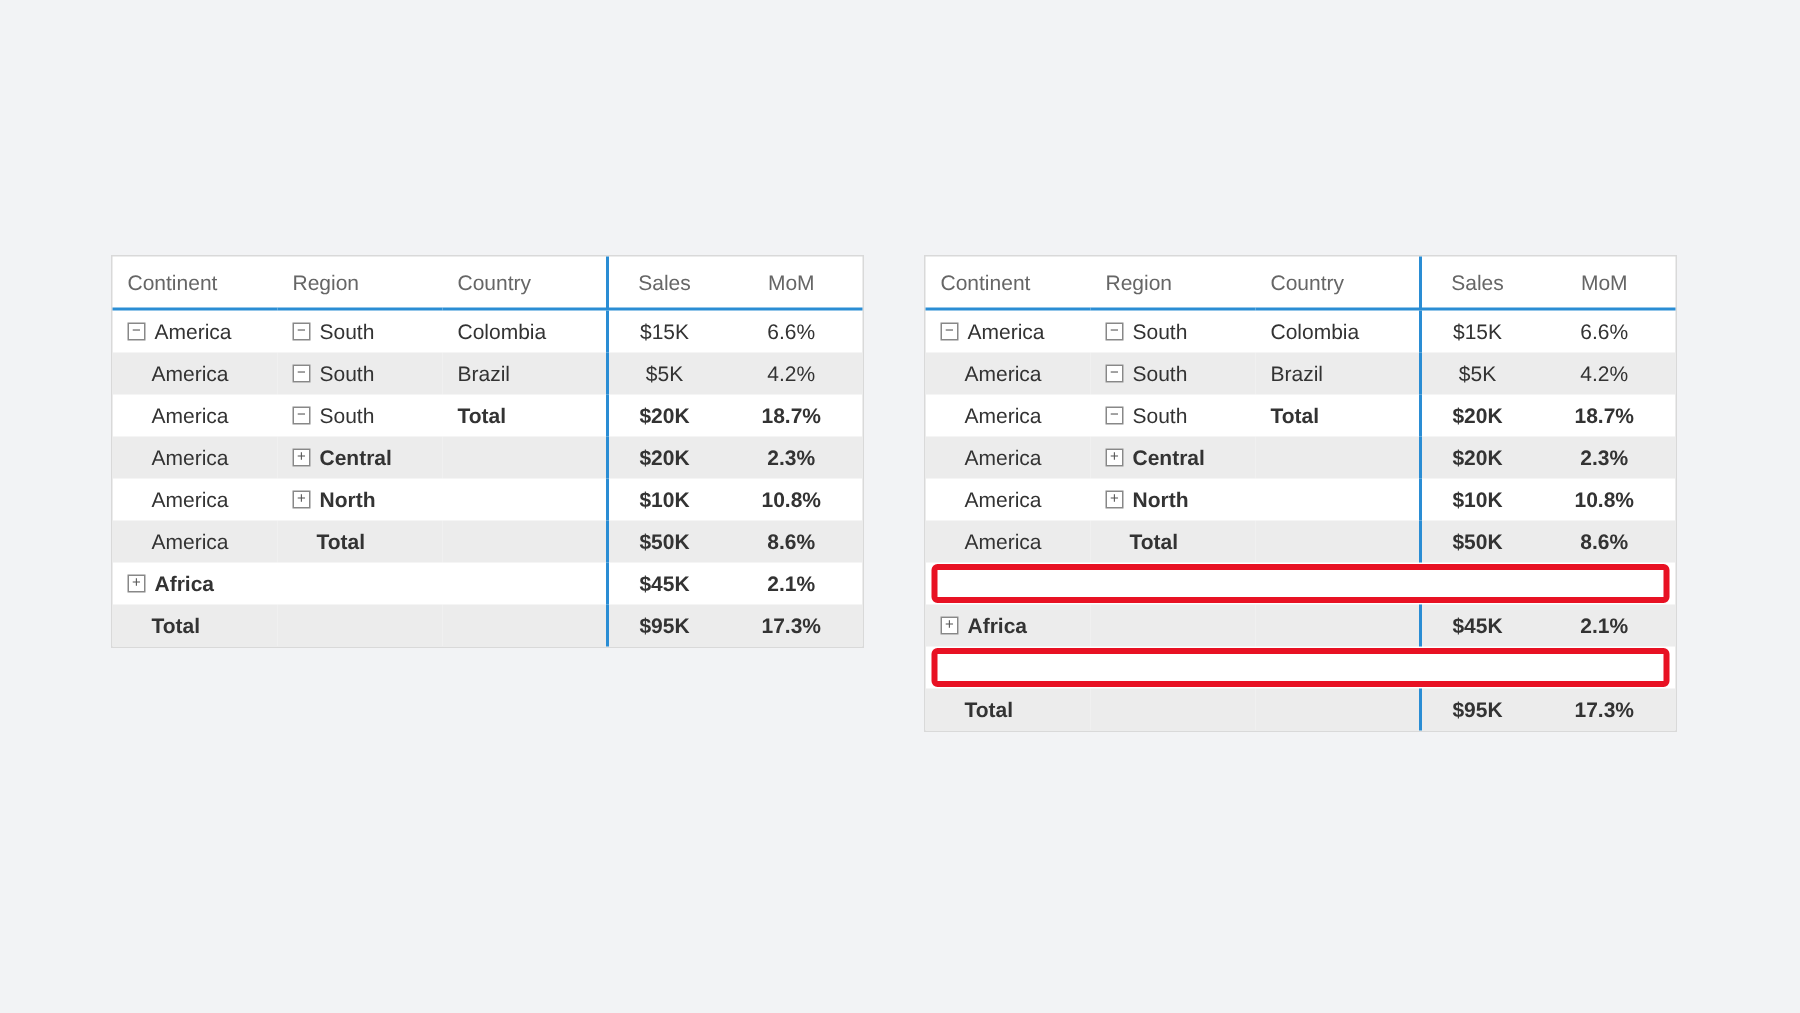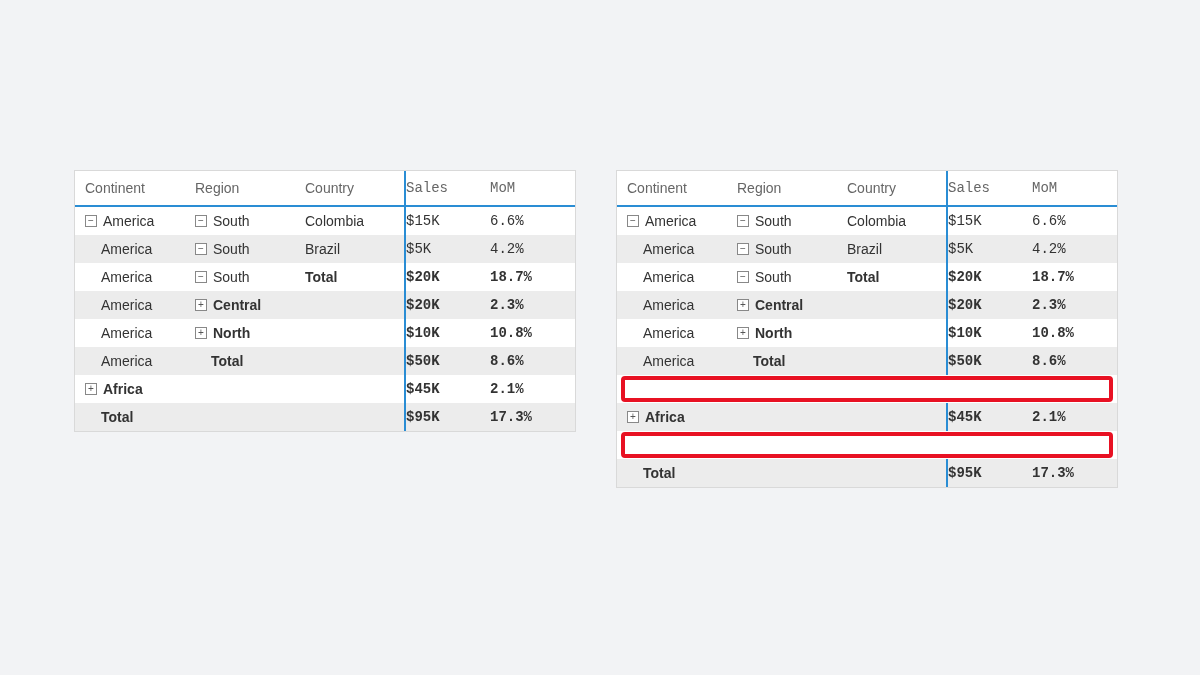--- a/index.html
+++ b/index.html
@@ -45,21 +45,21 @@
   }
   thead tr { border-bottom: 2px solid #2a8dd4; }
 
   
   col.c1 { width: 22%; }
   col.c2 { width: 22%; }
   col.c3 { width: 22%; }
   col.c4 { width: 17%; }
   col.c5 { width: 17%; }
 
-  .num { text-align: left; padding-right: 10px; font-family: Liberation Mono, monospace; }
+  .num { text-align: center; padding-right: 10px; }
   .hdr { padding-left: 10px; }
 
   tbody tr.shade { background: #ececec; }
 
   .cell { display: flex; align-items: center; height: 28px; }
   .pad0 { padding-left: 10px; }
   .pad1 { padding-left: 26px; }
   .icon {
     display: inline-flex;
     align-items: center;

